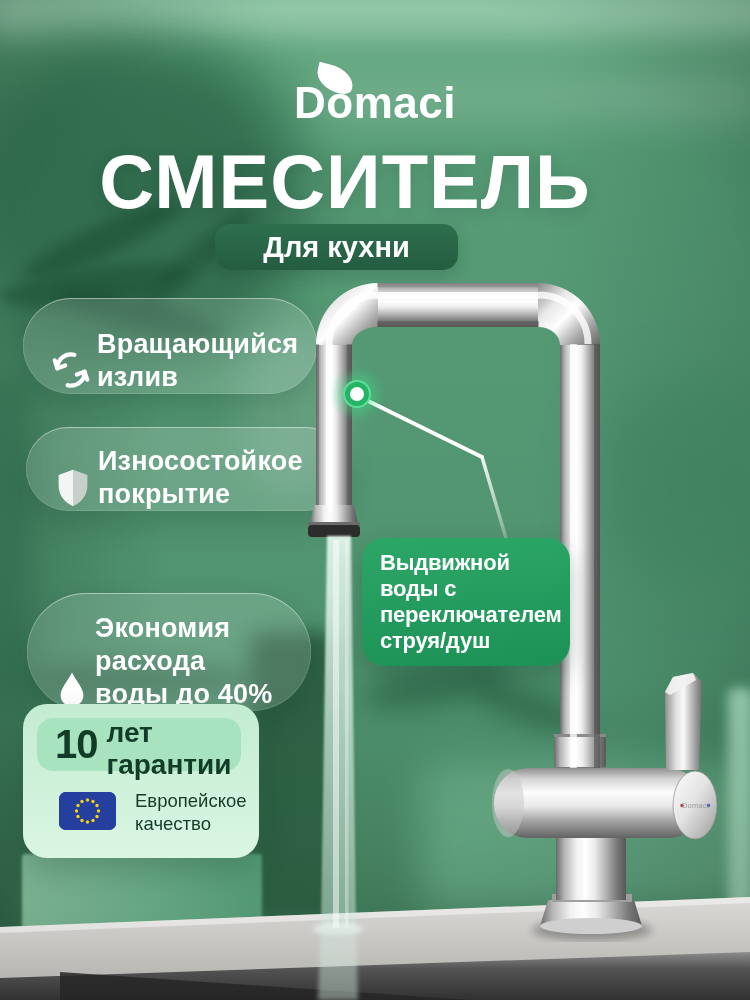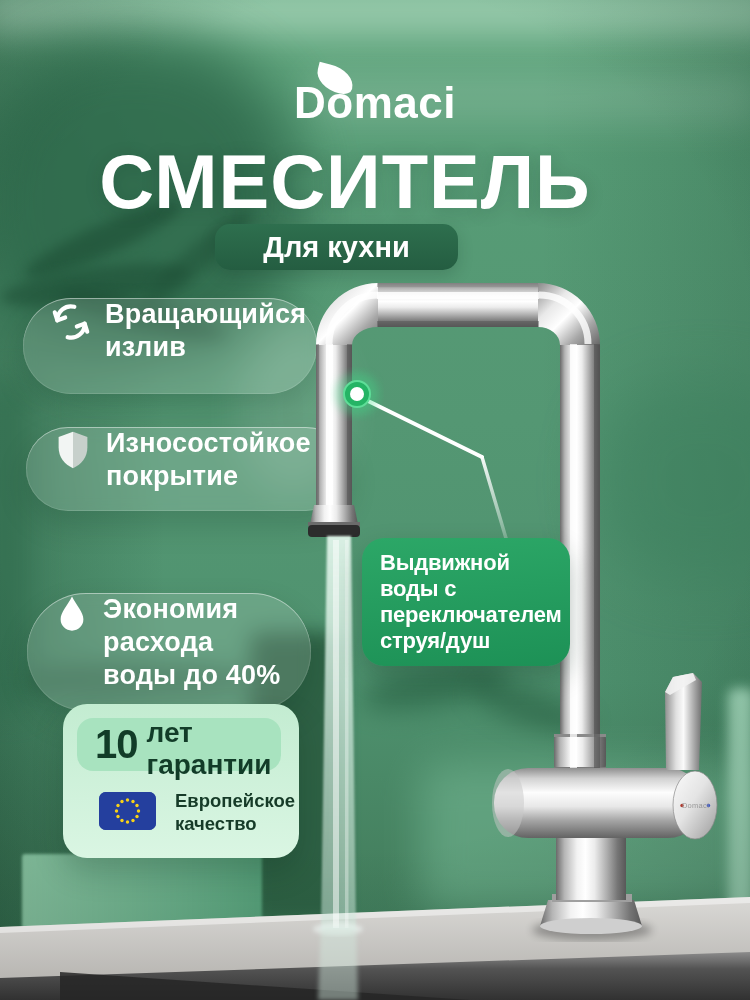--- a/index.html
+++ b/index.html
@@ -13,40 +13,40 @@
   .vignette{position:absolute;inset:0;background:radial-gradient(ellipse 95% 78% at 50% 42%, rgba(0,0,0,0) 55%, rgba(8,38,24,.30) 100%);}
   .logo{position:absolute;left:0;top:78px;width:750px;text-align:center;color:#fff;
     font-size:44px;font-weight:700;letter-spacing:.5px;}
   .leaf{position:absolute;left:316px;top:66px;width:38px;height:26px;background:#fff;
     border-radius:0 100% 40% 100%;transform:rotate(14deg);}
   .title{position:absolute;left:0;top:138px;width:690px;text-align:center;color:#fff;
     font-size:76px;font-weight:700;letter-spacing:1px;text-shadow:0 3px 18px rgba(10,40,25,.18);}
   .badge{position:absolute;left:215px;top:224px;width:243px;height:46px;border-radius:15px;
     background:linear-gradient(180deg,#2e6f4e,#245d41);display:flex;align-items:center;justify-content:center;
     color:#fff;font-size:29px;font-weight:700;box-shadow:0 6px 16px rgba(10,40,25,.18);}
-  .pill{position:absolute;display:flex;align-items:flex-start;gap:10px;padding-left:24px;box-sizing:border-box;
+  .pill{position:absolute;display:flex;align-items:flex-end;gap:2px;padding-left:24px;box-sizing:border-box;
     background:rgba(255,255,255,.15);border-radius:60px;color:#fff;
     backdrop-filter:blur(7px);-webkit-backdrop-filter:blur(7px);
     box-shadow:inset 0 1px 0 rgba(255,255,255,.38),inset 0 0 0 1px rgba(255,255,255,.12),0 14px 30px rgba(8,38,24,.18);}
   .pill-text{font-size:27px;font-weight:700;line-height:33px;letter-spacing:.2px;}
   .pill-text span{display:block;}
   .icon{flex:0 0 auto;display:flex;align-items:center;justify-content:center;}
   .callout{position:absolute;left:362px;top:538px;width:208px;box-sizing:border-box;padding:12px 18px;
     border-radius:22px;background:linear-gradient(175deg,#2ca767,#1d9156);color:#fff;
     font-size:22px;font-weight:700;line-height:26px;letter-spacing:-.2px;
     box-shadow:0 12px 26px rgba(8,38,24,.25);}
   .callout span{display:block;}
   .card{position:absolute;left:23px;top:704px;width:236px;height:154px;border-radius:24px;
-    background:linear-gradient(180deg,#c3ecd1,#daf6e3);box-shadow:0 14px 30px rgba(8,38,24,.22);margin-left:40px;}
+    background:linear-gradient(180deg,#c3ecd1,#daf6e3);box-shadow:0 14px 30px rgba(8,38,24,.22);}
   .card-pill{position:absolute;left:14px;top:14px;width:204px;height:53px;border-radius:16px;
     background:#a8e3bf;display:flex;align-items:center;padding-left:18px;box-sizing:border-box;color:#123c28;}
   .card-pill .num{font-size:40px;font-weight:700;letter-spacing:-1px;}
   .card-pill .lbl{font-size:28px;font-weight:600;margin-left:9px;margin-top:9px;}
   .flag{position:absolute;left:36px;top:88px;width:57px;height:38px;border-radius:7px;background:#243f9e;overflow:hidden;}
-  .quality{position:absolute;left:112px;top:85px;color:#163b28;font-size:18.5px;font-weight:700;line-height:23px;}
+  .quality{position:absolute;left:112px;top:85px;color:#163b28;font-size:18.5px;font-weight:400;line-height:23px;}
   .quality span{display:block;}
   .faucet-svg{position:absolute;left:0;top:0;pointer-events:none;}
 </style>
 </head>
 <body>
 
 <div class="canvas">
 
   <div class="bg-shade"></div>
   <div class="blob" style="left:-20px;top:-16px;width:800px;height:52px;background:#c2e5cf;filter:blur(16px);opacity:.5;border-radius:8px;"></div>

